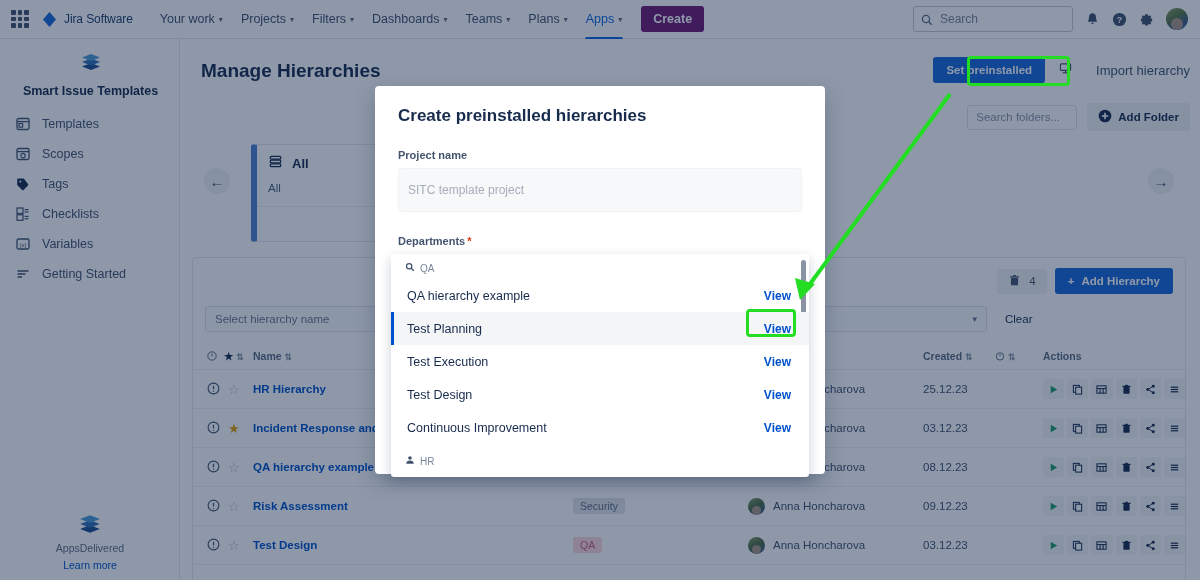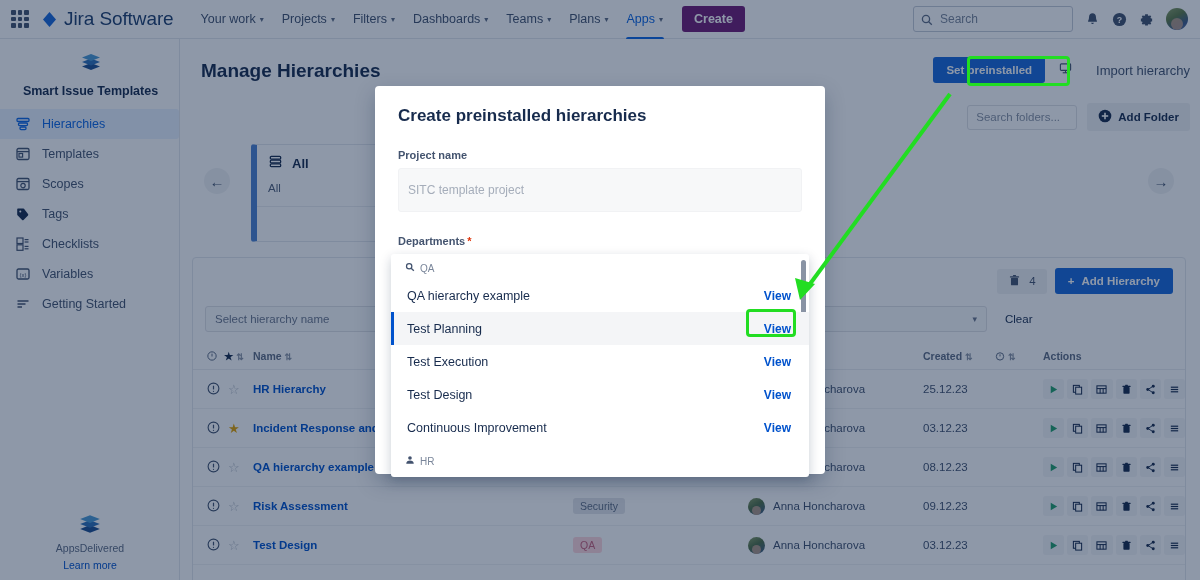--- a/index.html
+++ b/index.html
@@ -16,21 +16,21 @@
     background: #fff; border-bottom: 1px solid #e4e7ec;
     display: flex; align-items: center; z-index: 60;
   }
   .apps-grid { margin-left: 11px; width: 18px; height: 18px;
     display: grid; grid-template-columns: repeat(3,1fr); grid-template-rows: repeat(3,1fr);
     gap: 2px; cursor: pointer; }
   .apps-grid i { background: #44546f; border-radius: 1px; }
   .brand { display: flex; align-items: center; margin-left: 12px; cursor: pointer; }
   .brand-logo { width: 17px; height: 17px; position: relative; }
   .brand-logo svg { display: block; }
-  .brand-name { font-size: 19px; color: #1f3f6e; margin-left: 6px; letter-spacing: -.1px; }
+  .brand-name { font-size: 12px; color: #1f3f6e; margin-left: 6px; letter-spacing: -.1px; }
   .navitems { display: flex; align-items: center; margin-left: 18px; height: 39px; }
   .navitem { position: relative; display: flex; align-items: center; height: 39px;
     padding: 0 9px; font-size: 12.5px; color: #42526e; cursor: pointer; white-space: nowrap; }
   .navitem .caret { margin-left: 4px; font-size: 8px; color: #5e6c84; }
   .navitem.active { color: #0c66e4; }
   .navitem.active::after { content: ""; position: absolute; left: 8px; right: 8px; bottom: 0;
     height: 2px; background: #0c66e4; border-radius: 2px 2px 0 0; }
   .create-btn { margin-left: 10px; background: #701a75; color: #fff; font-size: 12.5px;
     font-weight: 700; border: none; border-radius: 3px; padding: 6px 12px; cursor: pointer; }
   .nav-right { margin-left: auto; display: flex; align-items: center; gap: 12px;
@@ -283,30 +283,20 @@
       <span>
         <svg width="22" height="20" viewBox="0 0 22 20">
           <polygon points="11,11 20,14.5 11,18 2,14.5" fill="#1d4f91"></polygon>
           <polygon points="11,6.5 20,10 11,13.5 2,10" fill="#2d6fb8"></polygon>
           <polygon points="11,2 20,5.5 11,9 2,5.5" fill="#4a9ad4"></polygon>
         </svg>
       </span>
       <span class="title">Smart Issue Templates</span>
     </div>
 
-    <div class="side-item active">
-      <span class="side-ico">
-        <svg width="16" height="16" viewBox="0 0 16 16">
-            <rect x="2" y="2.5" width="12" height="3" rx="1" fill="none" stroke="#0c66e4" stroke-width="1.3"></rect>
-            <rect x="3.5" y="7" width="9" height="2.6" rx="1" fill="none" stroke="#0c66e4" stroke-width="1.3"></rect>
-            <rect x="5" y="11" width="6" height="2.6" rx="1" fill="none" stroke="#0c66e4" stroke-width="1.3"></rect>
-          </svg>
-      </span>
-      <span>Hierarchies</span>
-    </div>
     <div class="side-item">
       <span class="side-ico">
         <svg width="16" height="16" viewBox="0 0 16 16">
             <rect x="2" y="2.5" width="12" height="11" rx="1.5" fill="none" stroke="#44546f" stroke-width="1.3"></rect>
             <line x1="2" y1="5.6" x2="14" y2="5.6" stroke="#44546f" stroke-width="1.3"></line>
             <rect x="4" y="7.5" width="3.6" height="3.6" fill="none" stroke="#44546f" stroke-width="1.2"></rect>
           </svg>
       </span>
       <span>Templates</span>
     </div>

